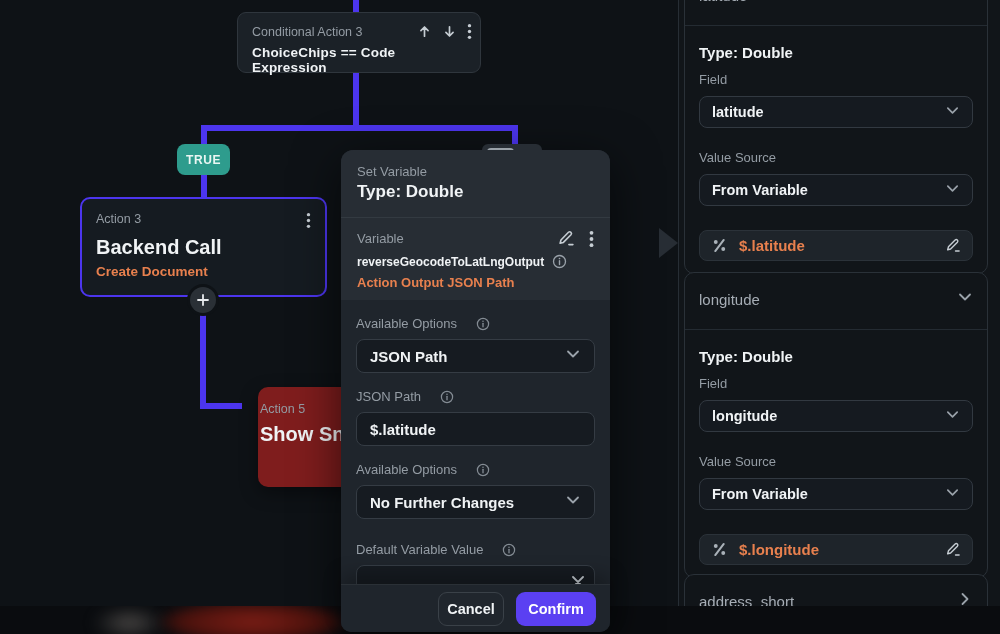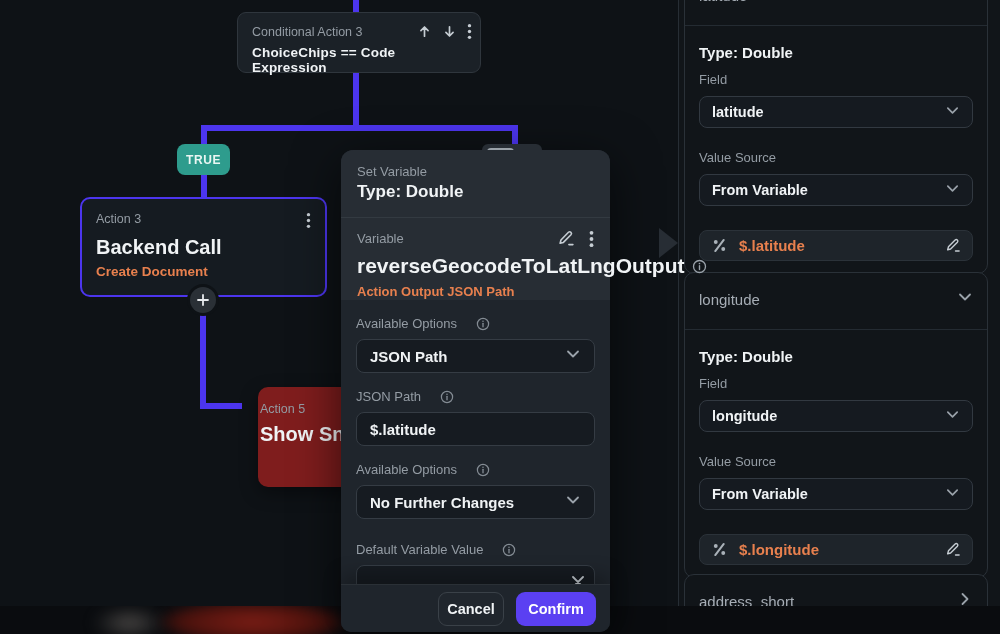--- a/index.html
+++ b/index.html
@@ -87,21 +87,21 @@
     border-left:19px solid var(--popup-head);}
   .popup-header{position:absolute;left:0;top:0;width:100%;height:68px;background:var(--popup-head);
     border-radius:12px 12px 0 0;padding:14px 16px;border-bottom:1px solid #333a41;}
   .popup-label{font-size:13px;color:var(--lbl);}
   .popup-title{margin-top:3px;font-size:17px;font-weight:bold;color:var(--txt);}
   .var-sec{position:absolute;left:0;top:68px;width:100%;height:82px;background:var(--popup-head);
     padding:11px 16px;}
   .var-row1{display:flex;align-items:center;}
   .var-icons{margin-left:auto;display:flex;align-items:center;gap:14px;color:#c6cdd3;}
   .var-name-row{margin-top:6px;display:flex;align-items:center;gap:8px;}
-  .var-name{font-size:21px;font-weight:bold;color:var(--txt);}
+  .var-name{font-size:12px;font-weight:bold;color:var(--txt);}
   .var-kind{margin-top:6px;font-size:13px;font-weight:bold;color:var(--orange);}
   .popup-body{position:absolute;left:0;top:150px;width:100%;height:284px;background:var(--popup-body);
     padding:16px 15px;overflow:hidden;}
   .fld-lbl{display:flex;align-items:center;gap:19px;color:var(--lbl);font-size:13px;}
   .fld-lbl.m16{margin-top:16px;} .fld-lbl.m23{margin-top:23px;}
   .pctl{margin-top:8px;height:34px;background:var(--ctl);border:1px solid var(--ctl-border);
     border-radius:8px;display:flex;align-items:center;justify-content:space-between;
     padding:0 13px;cursor:pointer;}
   .pctl-val{font-size:15px;font-weight:bold;color:var(--txt);}
   .pctl input{flex:1;background:transparent;border:none;outline:none;color:var(--txt);

